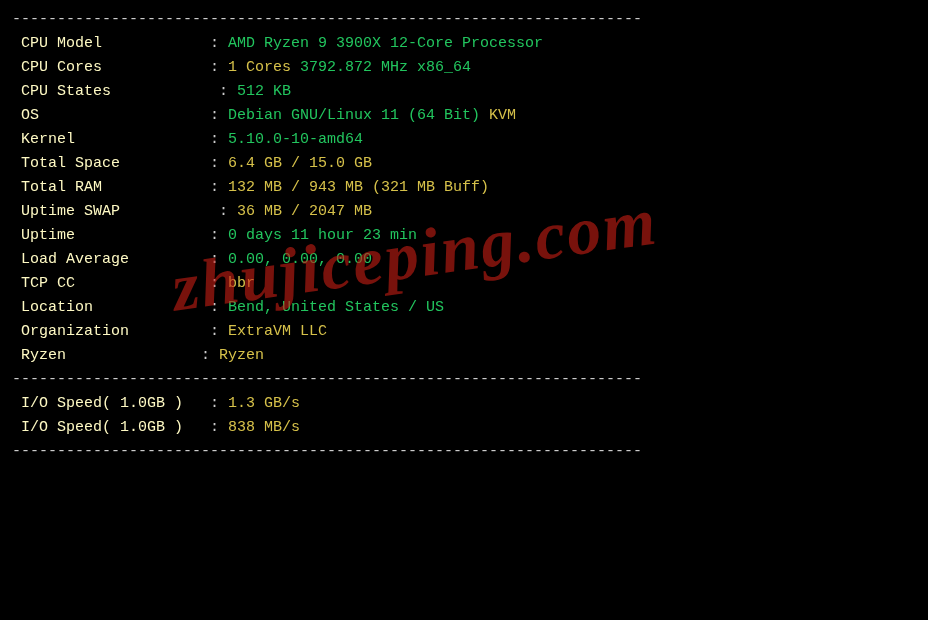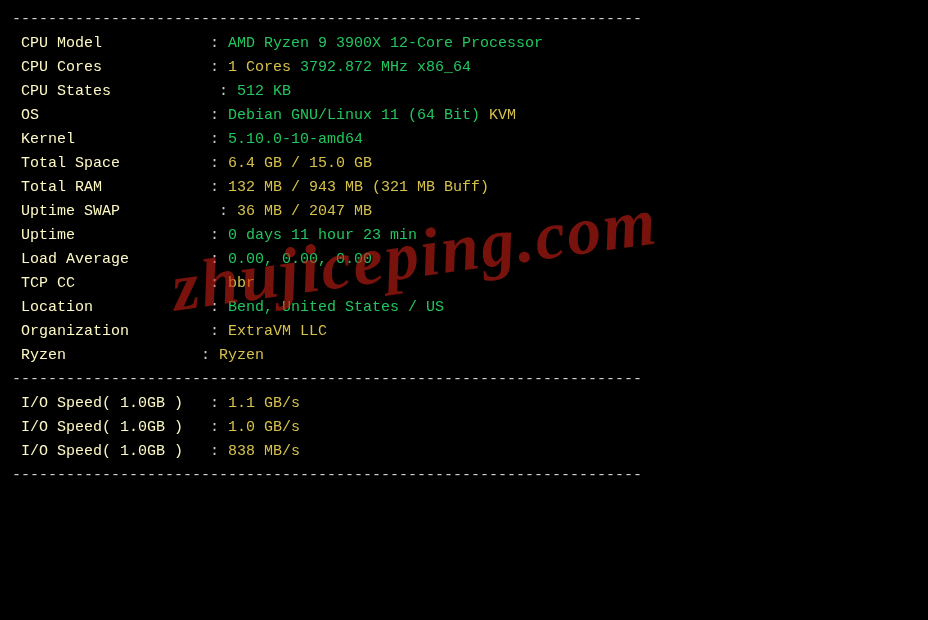--- a/index.html
+++ b/index.html
@@ -68,19 +68,18 @@
       <div class="row"><span class="label"> Load Average         </span><span class="colon">: </span><span class="cyan">0.00, 0.00, 0.00</span></div>
       <div class="row"><span class="label"> TCP CC               </span><span class="colon">: </span><span class="yellow">bbr</span></div>
       <div class="row"><span class="label"> Location             </span><span class="colon">: </span><span class="cyan">Bend, United States / US</span></div>
       <div class="row"><span class="label"> Organization         </span><span class="colon">: </span><span class="yellow">ExtraVM LLC</span></div>
       <div class="row"><span class="label"> Ryzen               </span><span class="colon">: </span><span class="yellow">Ryzen</span></div>
     </div>
 
   <div class="dash-line">----------------------------------------------------------------------</div>
 
   <div id="io-rows">
-      <div class="row"><span class="label"> I/O Speed( 1.0GB )   </span><span class="colon">: </span><span class="yellow">1.1 GB/s</span></div>
-      <div class="row"><span class="label"> I/O Speed( 1.0GB )   </span><span class="colon">: </span><span class="yellow">1.0 GB/s</span></div>
+      <div class="row"><span class="label"> I/O Speed( 1.0GB )   </span><span class="colon">: </span><span class="yellow">1.3 GB/s</span></div>
       <div class="row"><span class="label"> I/O Speed( 1.0GB )   </span><span class="colon">: </span><span class="yellow">838 MB/s</span></div>
     </div>
 
   <div class="dash-line">----------------------------------------------------------------------</div>
 </div>
 
 </body></html>

